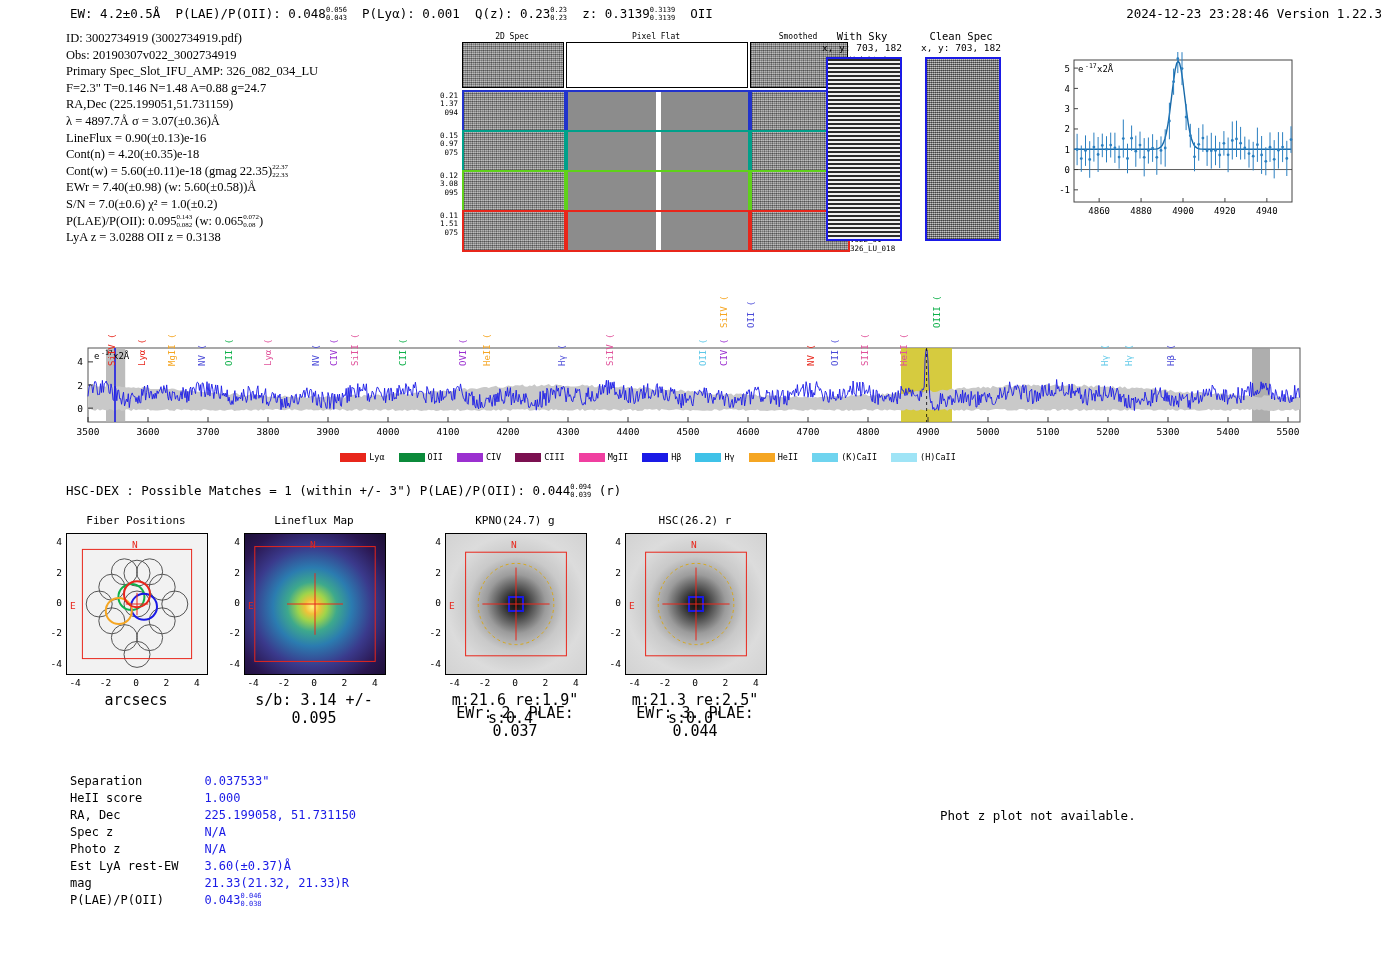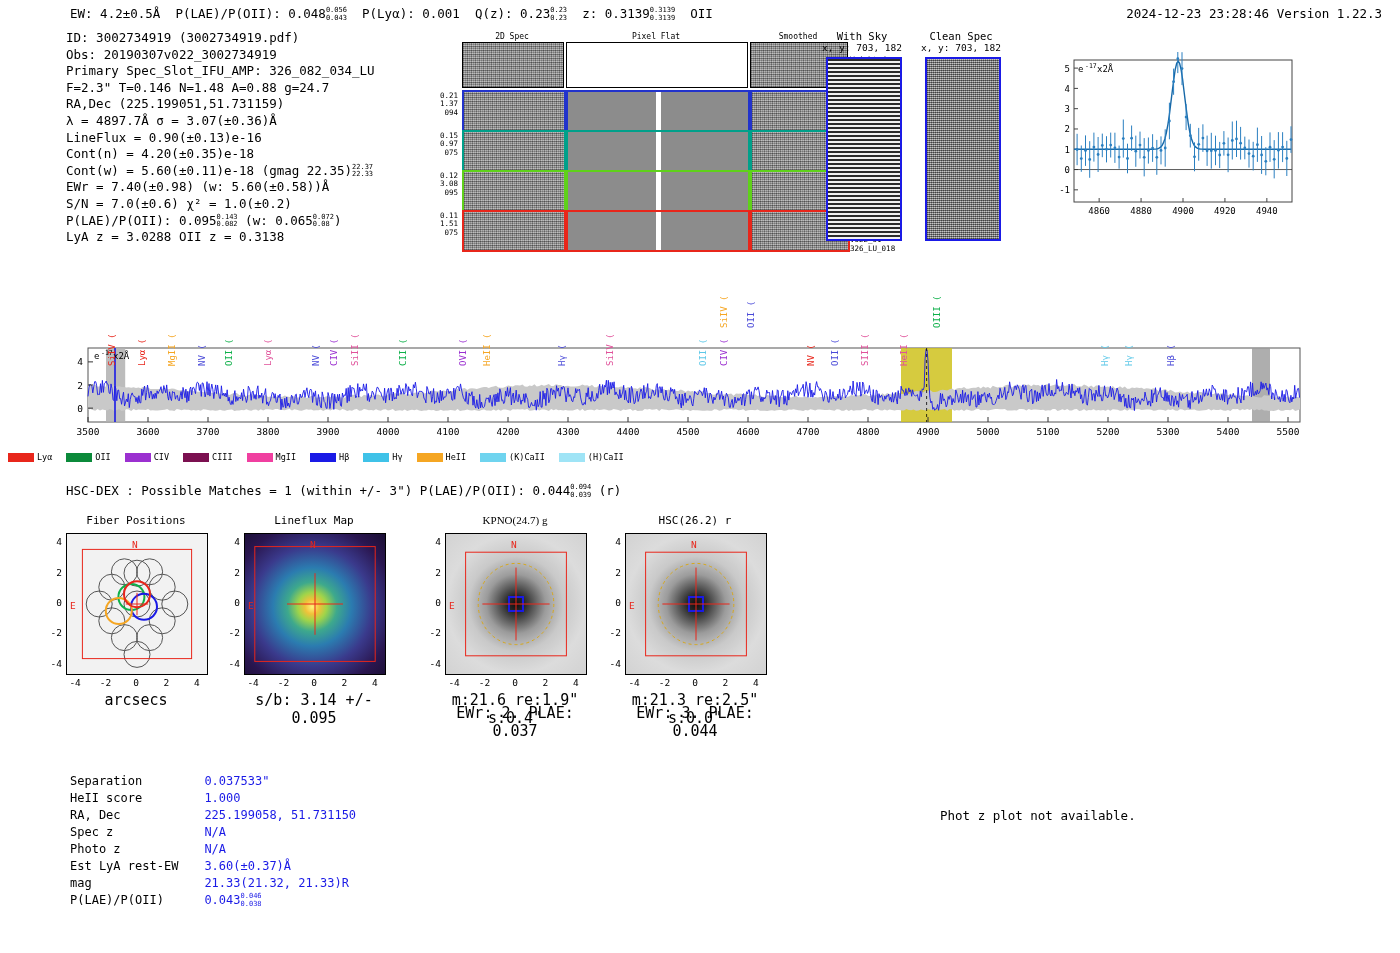--- a/index.html
+++ b/index.html
@@ -6,34 +6,34 @@
   body{width:1400px;height:953px;position:relative;font-family:"DejaVu Sans Mono",monospace;color:#000;font-size:12px;}
   .abs{position:absolute;}
   .mono{font-family:"DejaVu Sans Mono",monospace;}
   .nowrap{white-space:nowrap;}
   .frac{display:inline-block;vertical-align:middle;font-size:7px;line-height:7.5px;text-align:left;}
   .frac span{display:block;}
   .blue{color:#1a1ae6;}
   
   #topline{top:6px;left:70px;font-size:12.5px;}
   #datestamp{top:6px;right:18px;font-size:12.5px;}
-  #infoblock{top:30px;left:66px;font-size:12.5px;line-height:16.6px;}
+  #infoblock{top:30px;left:66px;font-size:12.5px;line-height:16.6px;font-family:Liberation Serif, serif;}
   
   .panelbox{position:absolute;border:1px solid #000;background:#d8d8d8;overflow:hidden;}
   .noise{background-image:
       repeating-linear-gradient(0deg, rgba(0,0,0,.30) 0 1px, rgba(255,255,255,.22) 1px 2px, rgba(0,0,0,.14) 2px 3px, rgba(255,255,255,.10) 3px 4px),
       repeating-linear-gradient(90deg, rgba(0,0,0,.26) 0 1px, rgba(255,255,255,.20) 1px 2px, rgba(0,0,0,.10) 2px 3px, rgba(255,255,255,.14) 3px 4px);
       background-color:#9a9a9a;}
   .skyimg{background-image:repeating-linear-gradient(0deg,#f2f2f2 0 2px,#2c2c2c 2px 4px),repeating-linear-gradient(90deg,rgba(0,0,0,.12) 0 1px,rgba(255,255,255,.12) 1px 2px);background-color:#888;}
   .cleanimg{background-image:repeating-linear-gradient(0deg,rgba(0,0,0,.35) 0 1px,rgba(255,255,255,.3) 1px 2px),repeating-linear-gradient(90deg,rgba(0,0,0,.3) 0 1px,rgba(255,255,255,.25) 1px 2px);background-color:#8d8d8d;}
   .smalllbl{position:absolute;font-size:7.5px;line-height:8.4px;font-family:"DejaVu Sans Mono",monospace;}
   .collbl{position:absolute;font-size:8px;}
   .linelabel{position:absolute;font-size:9px;writing-mode:vertical-rl;transform:rotate(180deg);white-space:nowrap;font-family:"DejaVu Sans Mono",monospace;}
   .legend-sw{display:inline-block;width:26px;height:9px;vertical-align:middle;margin-right:3px;}
-  #legendrow{position:absolute;top:452px;left:1px;width:1264px;font-size:8.5px;}
+  #legendrow{position:absolute;top:452px;left:16px;width:1264px;text-align:center;font-size:8.5px;}
   #legendrow span.item{margin:0 7px;white-space:nowrap;}
   
   .cut{position:absolute;border:1px solid #000;}
   .cuttitle{position:absolute;font-size:11px;text-align:center;}
   .axlbl{position:absolute;font-size:9.5px;font-family:"DejaVu Sans Mono",monospace;}
   .capt{position:absolute;font-size:15px;text-align:center;width:170px;font-family:"DejaVu Sans Mono",monospace;}
   
   #bottomtable{position:absolute;left:68px;top:772px;font-size:12px;line-height:15px;}
   #bottomtable td{font-size:12px;padding:0;vertical-align:top;font-family:"DejaVu Sans Mono",monospace;}
   #bottomtable td.k{padding-right:24px;white-space:nowrap;}
@@ -393,21 +393,21 @@
     <div class="tick" style="left: 224px; top: 657.87px; width: 16px; text-align: right;">-4</div>
     <div class="tick" style="left: 276.565px; top: 677px; width: 14px; text-align: center;">-2</div>
     <div class="tick" style="left: 224px; top: 627.435px; width: 16px; text-align: right;">-2</div>
     <div class="tick" style="left: 307px; top: 677px; width: 14px; text-align: center;">0</div>
     <div class="tick" style="left: 224px; top: 597px; width: 16px; text-align: right;">0</div>
     <div class="tick" style="left: 337.435px; top: 677px; width: 14px; text-align: center;">2</div>
     <div class="tick" style="left: 224px; top: 566.565px; width: 16px; text-align: right;">2</div>
     <div class="tick" style="left: 367.87px; top: 677px; width: 14px; text-align: center;">4</div>
     <div class="tick" style="left: 224px; top: 536.13px; width: 16px; text-align: right;">4</div>
     <div class="capt" style="left: 229px; top: 691px; width: 170px;">s/b: 3.14 +/- 0.095</div>
-    <div class="cuttitle" style="left: 420px; top: 514px; width: 190px; text-align: center; font-family: Liberation Serif, serif;">KPNO(24.7) g</div>
+    <div class="cuttitle" style="left: 420px; top: 514px; width: 190px; text-align: center;">KPNO(24.7) g</div>
     <div class="cut" style="left: 445px; top: 533px; width: 140px; height: 140px; overflow: hidden; background: radial-gradient(circle, rgb(15, 15, 15) 0%, rgb(42, 42, 42) 9%, rgb(90, 90, 90) 18%, rgb(155, 155, 155) 30%, rgb(201, 201, 201) 48%, rgb(220, 220, 220) 70%, rgb(210, 210, 210) 100%);"><svg width="140" height="140">
         <rect x="19.6" y="18.2" width="100.8" height="103.6" fill="none" stroke="#e8261b"></rect>
         <ellipse cx="70" cy="70" rx="37.800000000000004" ry="40.599999999999994" fill="none" stroke="#d8a818" stroke-dasharray="3,3"></ellipse>
         <rect x="63" y="63" width="14" height="14" fill="none" stroke="#1a1ae6" stroke-width="2"></rect>
         <line x1="36.4" y1="70" x2="103.6" y2="70" stroke="#e8261b"></line>
         <line x1="70" y1="33.6" x2="70" y2="106.4" stroke="#e8261b"></line>
       </svg></div>
     <div class="axlbl" style="left: 511px; top: 539px; color: rgb(232, 38, 27);">N</div>
     <div class="axlbl" style="left: 449px; top: 600.2px; color: rgb(232, 38, 27);">E</div>
     <div class="tick" style="left: 447.13px; top: 677px; width: 14px; text-align: center;">-4</div>

